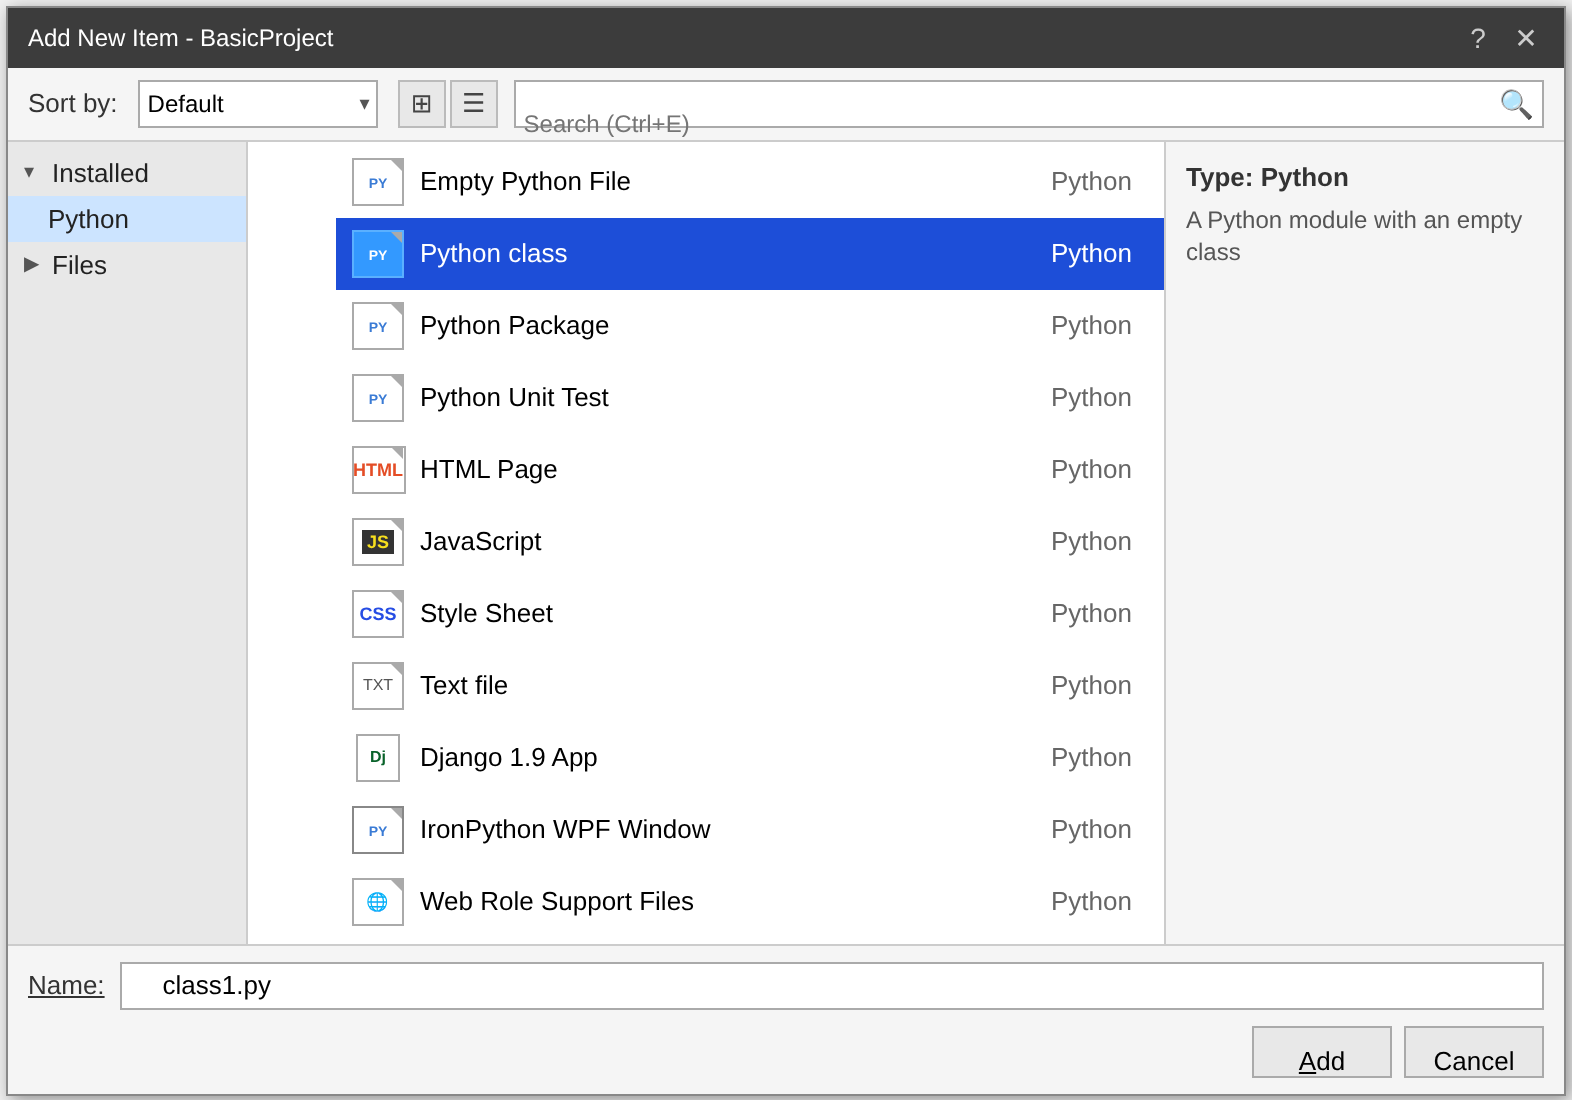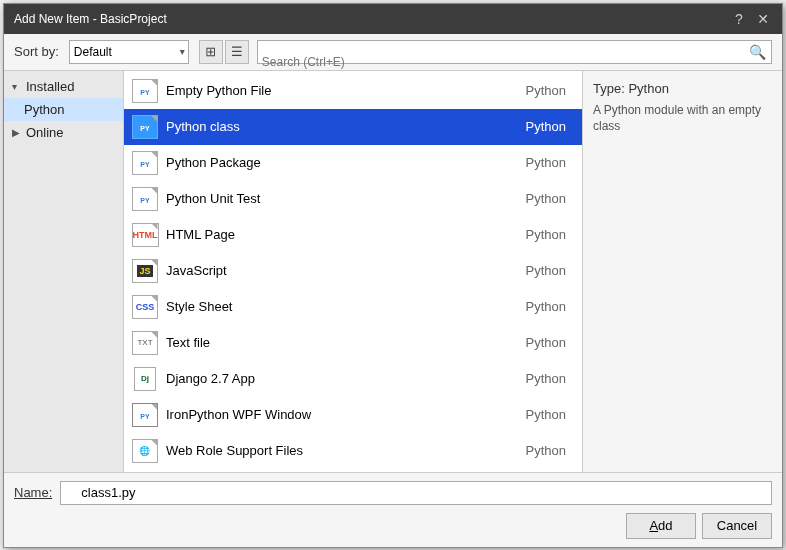--- a/index.html
+++ b/index.html
@@ -185,20 +185,21 @@
     .item-list::-webkit-scrollbar-thumb {
       background: #c0c0c0;
       border: 1px solid #aaa;
     }
     .list-item {
       display: flex;
       align-items: center;
       padding: 5px 8px;
       cursor: pointer;
       gap: 8px;
+      margin-left: 44px;
     }
     .list-item.selected {
       background: #1d4ed8;
       color: white;
     }
     .list-item.selected .item-category {
       color: white;
     }
     .item-icon {
       width: 26px;
@@ -226,21 +227,21 @@
       background: #f5f5f5;
       flex-shrink: 0;
     }
     .type-label {
       font-size: 13px;
       font-weight: normal;
       color: #333;
       margin-bottom: 6px;
     }
     .type-label span {
-      font-weight: normal;
+      font-weight: bold;
       margin-top: 24px;
     }
     .type-desc {
       font-size: 12px;
       color: #555;
       line-height: 1.4;
     }
     .bottom-bar {
       border-top: 1px solid #ccc;
       padding: 8px 10px;
@@ -276,21 +277,21 @@
     }
     .btn {
       height: 26px;
       min-width: 70px;
       border: 1px solid #aaa;
       background: #e8e8e8;
       font-size: 13px;
       cursor: pointer;
       padding: 0 12px;
       display: flex;
-      align-items: center;
+      align-items: flex-end;
       justify-content: center;
     }
     .btn.primary {
       background: #e8e8e8;
     }
     .btn .underline-letter {
       text-decoration: underline;
     }
 
     
@@ -395,21 +396,21 @@
       <div class="left-panel">
         <div class="tree-item">
           <span class="tree-arrow">▾</span>
           <span class="tree-label">Installed</span>
         </div>
         <div class="tree-item tree-child selected">
           <span class="tree-label">Python</span>
         </div>
         <div class="tree-item">
           <span class="tree-arrow">▶</span>
-          <span class="tree-label">Online</span>
+          <span class="tree-label">Files</span>
         </div>
       </div>
 
       <div class="center-panel">
         <div class="item-list">
 
           <div class="list-item">
             <div class="item-icon">
               <div class="py-icon">
                 <span class="py-text">PY</span>
@@ -486,21 +487,21 @@
               </div>
             </div>
             <span class="item-name">Text file</span>
             <span class="item-category">Python</span>
           </div>
 
           <div class="list-item">
             <div class="item-icon">
               <div class="icon-django">Dj</div>
             </div>
-            <span class="item-name">Django 2.7 App</span>
+            <span class="item-name">Django 1.9 App</span>
             <span class="item-category">Python</span>
           </div>
 
           <div class="list-item">
             <div class="item-icon">
               <div class="py-icon" style="border-color:#888;">
                 <span class="py-text">PY</span>
               </div>
             </div>
             <span class="item-name">IronPython WPF Window</span>

